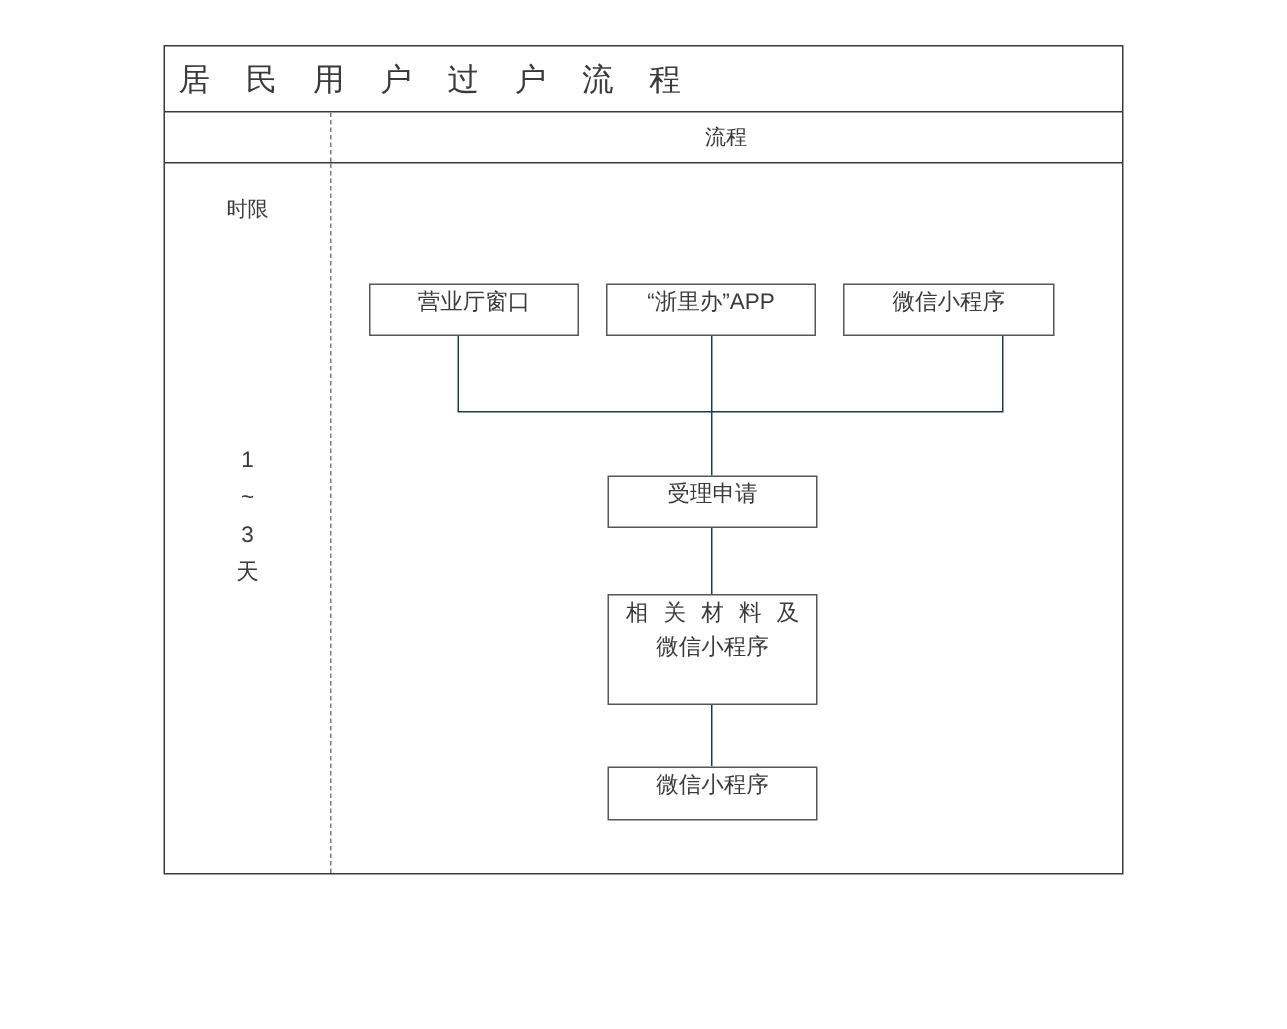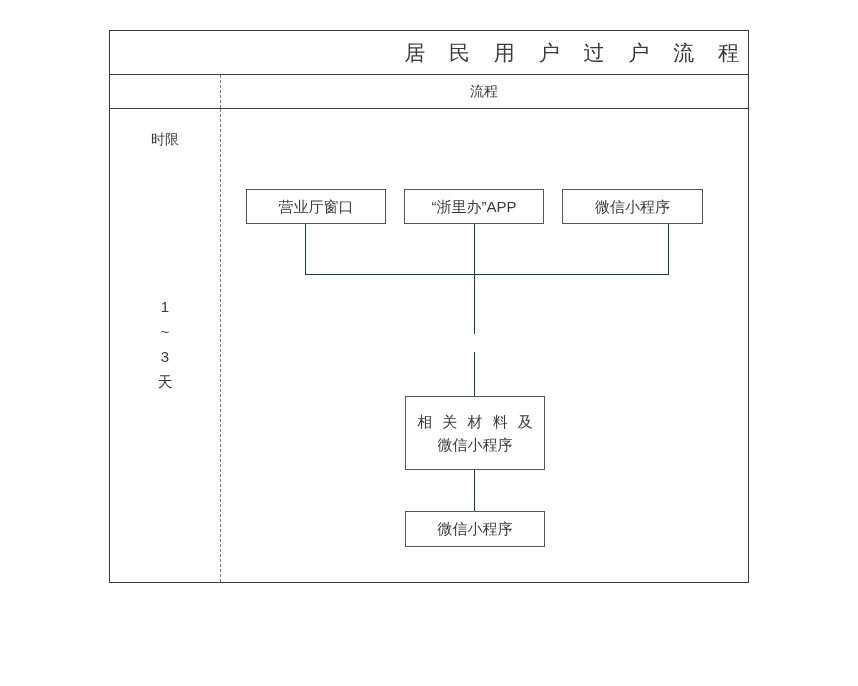--- a/index.html
+++ b/index.html
@@ -30,21 +30,21 @@
   .title-row {
     position: absolute;
     left: 0;
     top: 0;
     width: 100%;
     height: 44px;
     border-bottom: 1.4px solid #3b3b3b;
     box-sizing: border-box;
     display: flex;
     align-items: center;
-    justify-content: flex-end;
+    justify-content: flex-start;
   }
   .title-text {
     font-size: 21px;
     letter-spacing: 9px;
     text-indent: 9px;
     color: #3a3a3a;
     font-weight: 400;
   }
 
   
@@ -125,21 +125,21 @@
 
   
   .node {
     position: absolute;
     border: 1.3px solid #565656;
     box-sizing: border-box;
     background: #ffffff;
     display: flex;
     flex-direction: column;
     align-items: center;
-    justify-content: center;
+    justify-content: flex-start;
     font-size: 15px;
     color: #3a3a3a;
     line-height: 1.55;
     white-space: nowrap;
   }
   .node .spaced { letter-spacing: 3px; text-indent: 3px; }
 
   
   .conn-v {
     position: absolute;
@@ -191,20 +191,23 @@
     </div>
 
     <div class="conn-v" style="left:195px; top:115px; height:50px;"></div>
     <div class="conn-v" style="left:364px; top:115px; height:50px;"></div>
     <div class="conn-v" style="left:558px; top:115px; height:50px;"></div>
 
     <div class="conn-h" style="left:195px; top:165px; width:364px;"></div>
 
     <div class="conn-v" style="left:364px; top:165px; height:60px;"></div>
 
+    <div class="node" style="left:295px; top:208px; width:140px; height:35px;">
+      <span>受理申请</span>
+    </div>
 
     <div class="conn-v" style="left:364px; top:243px; height:44px;"></div>
 
     <div class="node" style="left:295px; top:287px; width:140px; height:74px;">
       <span class="spaced">相 关 材 料 及</span>
       <span>微信小程序</span>
     </div>
 
     <div class="conn-v" style="left:364px; top:361px; height:41px;"></div>
 

